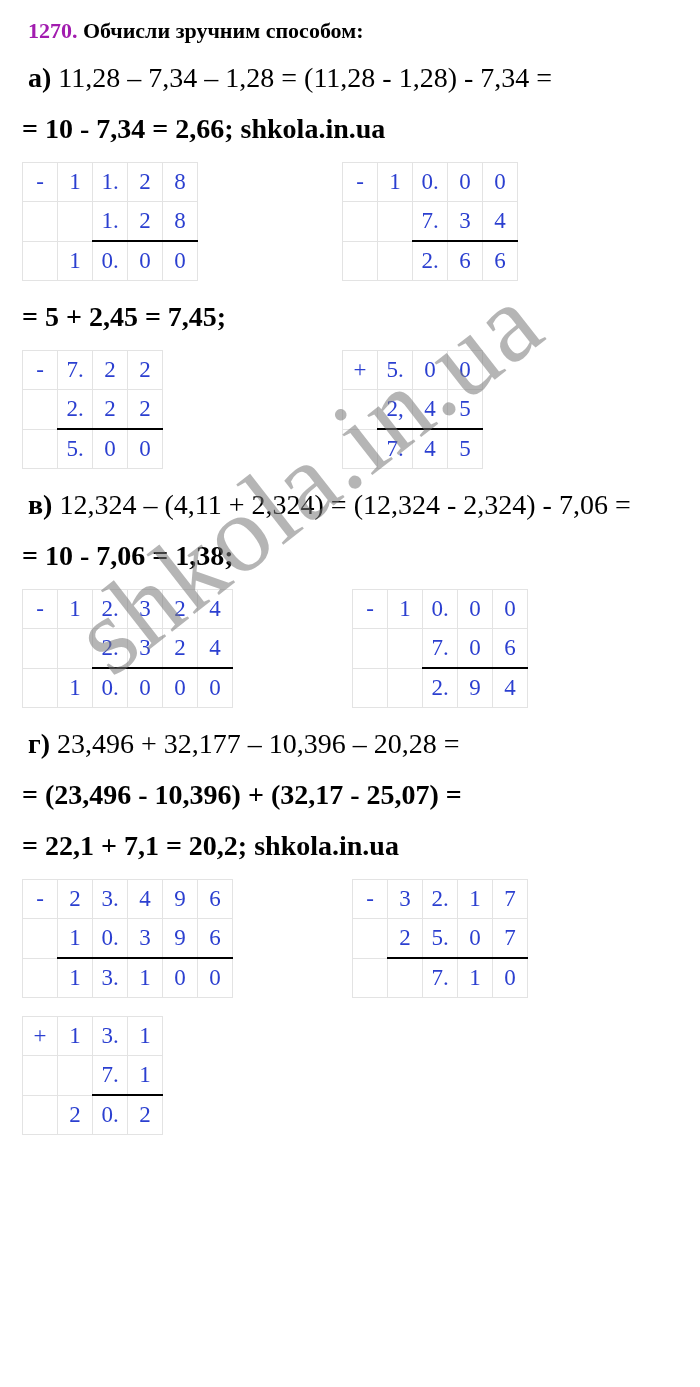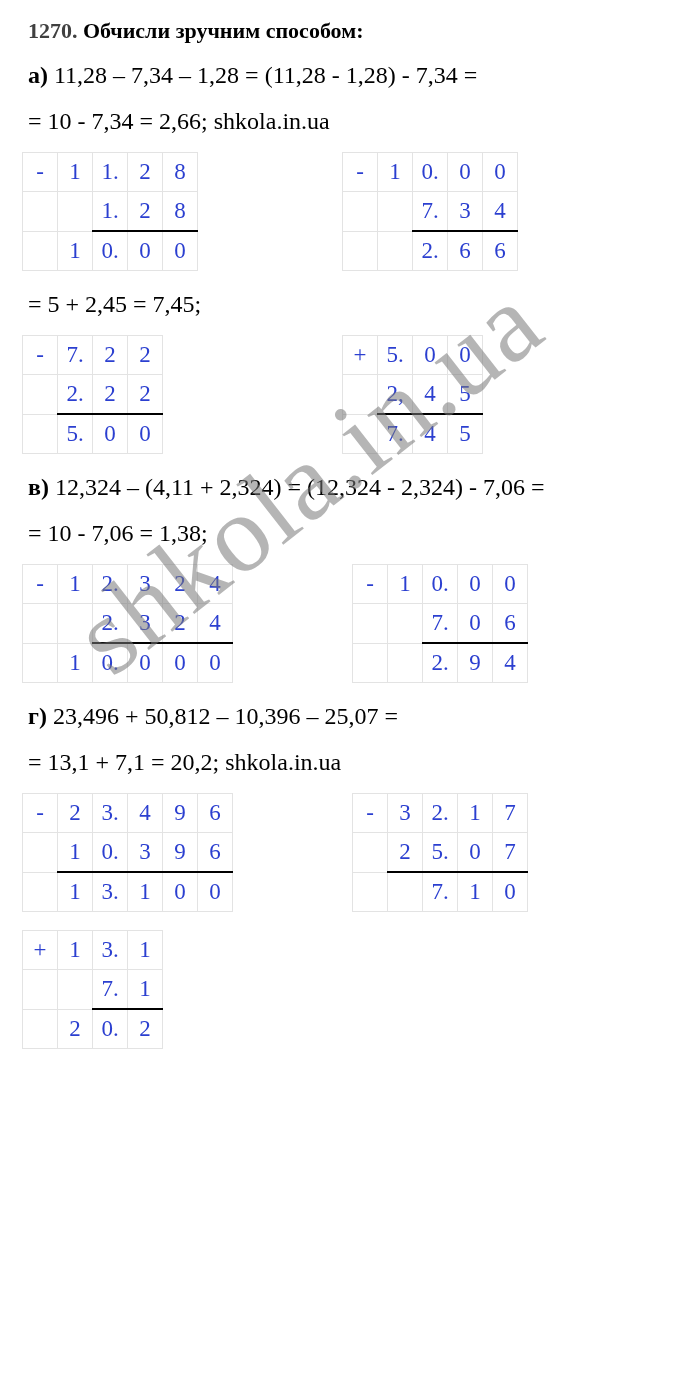--- a/index.html
+++ b/index.html
@@ -52,38 +52,39 @@
   }
 
   
   .task-header {
     font-family: "Liberation Serif", serif;
     font-weight: bold;
     font-size: 22px;
     margin: 4px 0 16px 6px;
   }
   .task-num {
-    color: #404040;
+    color: #a21caf;
     font-weight: bold;
   }
   .task-title {
     color: #000000;
     font-weight: bold;
     text-align: center;
   }
 
   
   .line {
-    font-size: 24px;
+    font-size: 28px;
     margin: 0 0 16px 6px;
     line-height: 1.25;
     white-space: nowrap;
   }
   .line.indent {
-    margin-left: 6px;
+    margin-left: 0;
+    font-weight: bold;
   }
   .label {
     font-weight: bold;
   }
 
   
   .calc-row {
     display: flex;
     flex-direction: row;
     align-items: flex-start;
@@ -336,23 +337,24 @@
             </tbody>
               </table>
           </div>
         </div>
       </div>
     </div>
 
     <div>
       <div class="line">
         <span class="label">г)</span>
-        <span>23,496 + 50,812 – 10,396 – 25,07 =</span>
-      </div>
-      <div class="line indent">= 13,1 + 7,1 = 20,2; shkola.in.ua</div>
+        <span>23,496 + 32,177 – 10,396 – 20,28 =</span>
+      </div>
+      <div class="line indent">= (23,496 - 10,396) + (32,17 - 25,07) =</div>
+      <div class="line indent">= 22,1 + 7,1 = 20,2; shkola.in.ua</div>
 
       <div class="calc-row">
         <div class="calc-slot" style="width:330px;">
           <div class="calc">
             <table>
               <tbody>
                   <tr>
                 <td class="op">-</td>
                 <td>2</td>
                 <td>3.</td>

